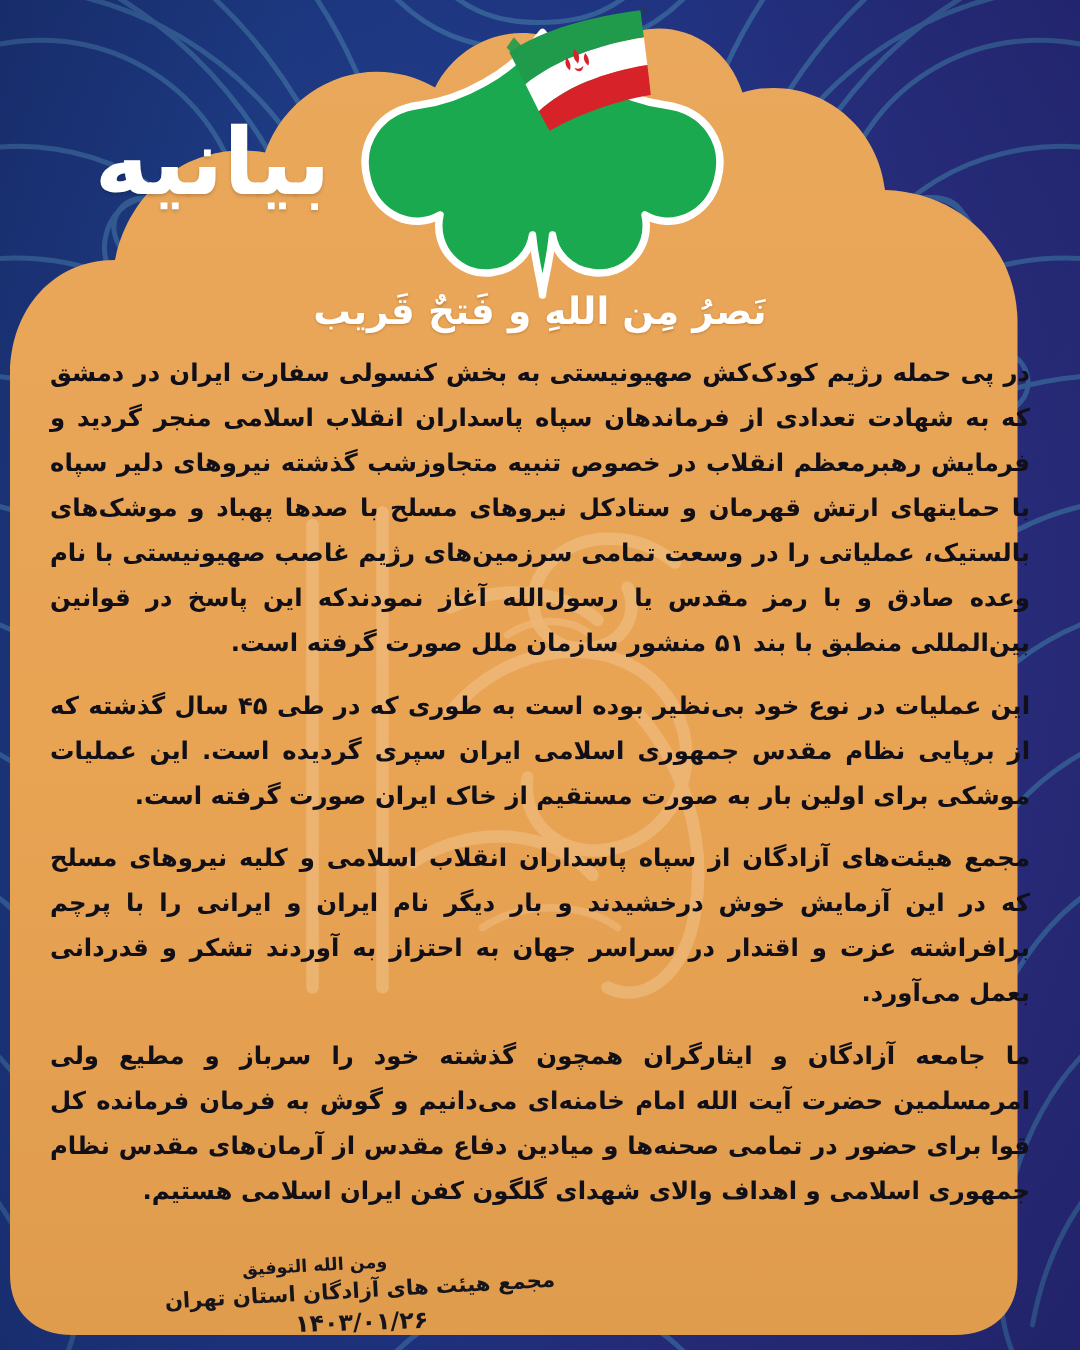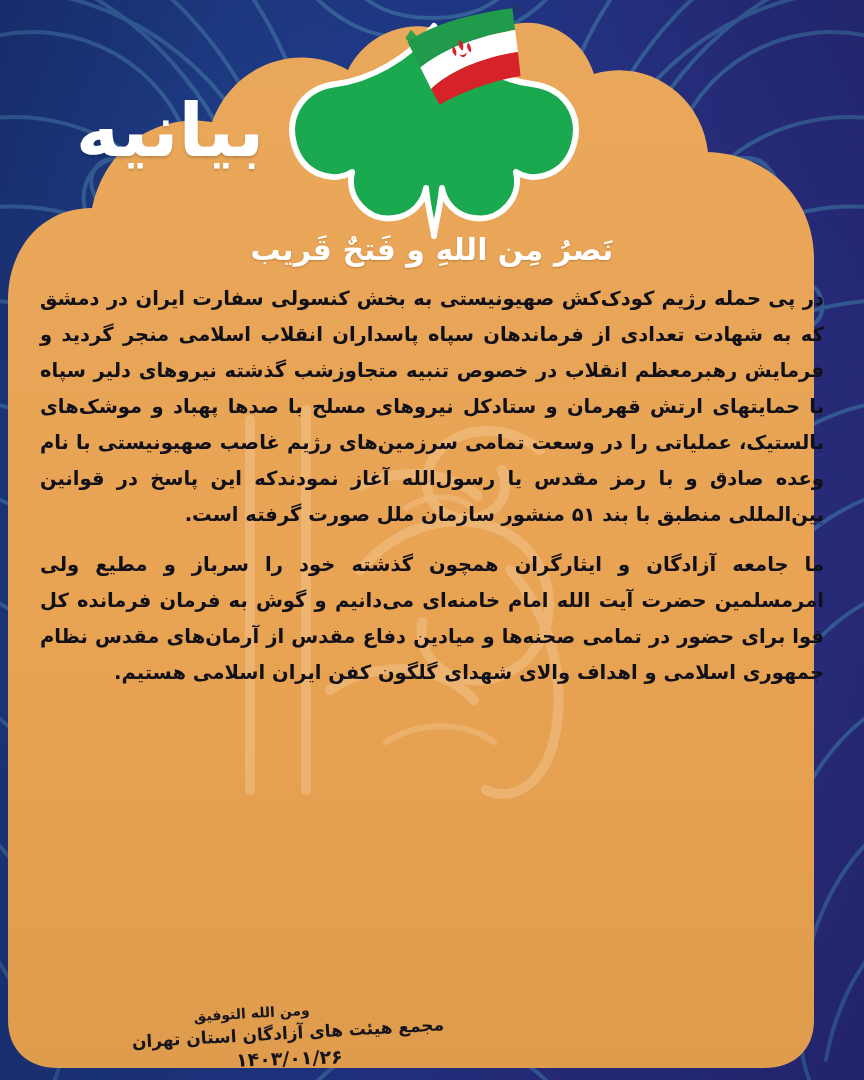--- a/index.html
+++ b/index.html
@@ -274,20 +274,22 @@
       </g>
       <line x1="112" y1="0" x2="118" y2="4" stroke="#26355f" stroke-width="3"></line>
     </svg>
   </div>
 
   <div class="content">
 
     <div class="doc-title">نَصرُ مِن اللهِ و فَتحٌ قَریب</div>
 
     <p class="para">در پی حمله رژیم کودک‌کش صهیونیستی به بخش کنسولی سفارت ایران در دمشق که به شهادت تعدادی از فرماندهان سپاه پاسداران انقلاب اسلامی  منجر گردید و فرمایش رهبرمعظم انقلاب در خصوص تنبیه متجاوزشب گذشته نیروهای دلیر سپاه با حمایتهای ارتش قهرمان و ستادکل نیروهای مسلح  با صدها پهباد و موشک‌های بالستیک، عملیاتی را در وسعت تمامی سرزمین‌های رژیم غاصب صهیونیستی با نام وعده صادق و با رمز مقدس یا رسول‌الله آغاز نمودندکه این پاسخ در قوانین بین‌المللی منطبق با بند ۵۱ منشور سازمان ملل صورت گرفته است.</p>
+    <p class="para">این عملیات در نوع خود بی‌نظیر بوده است به طوری که در طی ۴۵ سال گذشته که از برپایی نظام مقدس جمهوری اسلامی ایران سپری گردیده است. این عملیات موشکی برای اولین بار به صورت مستقیم از خاک ایران صورت گرفته است.</p>
+    <p class="para">مجمع هیئت‌های آزادگان از سپاه پاسداران انقلاب اسلامی و کلیه نیروهای مسلح که در این آزمایش خوش درخشیدند و بار دیگر نام ایران و ایرانی را با پرچم برافراشته عزت و اقتدار در سراسر جهان به احتزاز به آوردند تشکر و قدردانی بعمل می‌آورد.</p>
     <p class="para">ما جامعه آزادگان و ایثارگران همچون گذشته خود را سرباز و مطیع ولی امرمسلمین حضرت آیت الله امام خامنه‌ای می‌دانیم و گوش به فرمان فرمانده کل قوا برای حضور در تمامی صحنه‌ها و میادین دفاع مقدس از آرمان‌های مقدس نظام جمهوری اسلامی و اهداف والای شهدای گلگون کفن ایران اسلامی هستیم.</p>
   </div>
 
   <div class="signature">
     <div class="sig-line l1">ومن الله التوفیق</div>
     <div class="sig-line l2">مجمع هیئت های آزادگان استان تهران</div>
     <div class="sig-line l3">۱۴۰۳/۰۱/۲۶</div>
   </div>
 
 </div>

